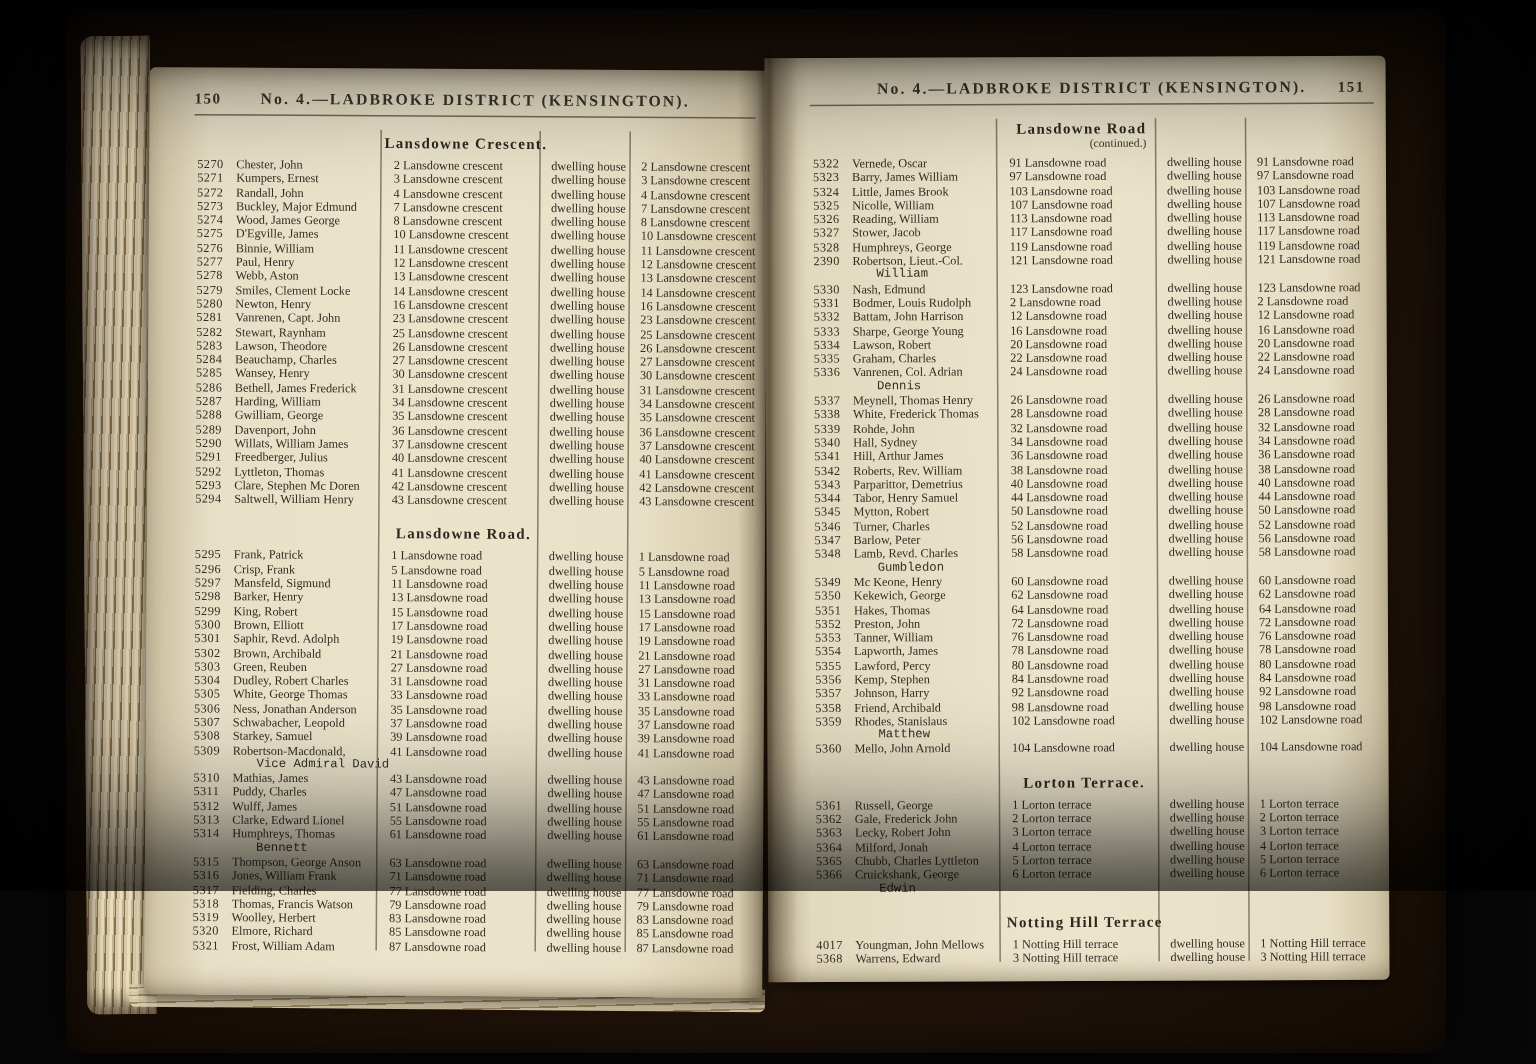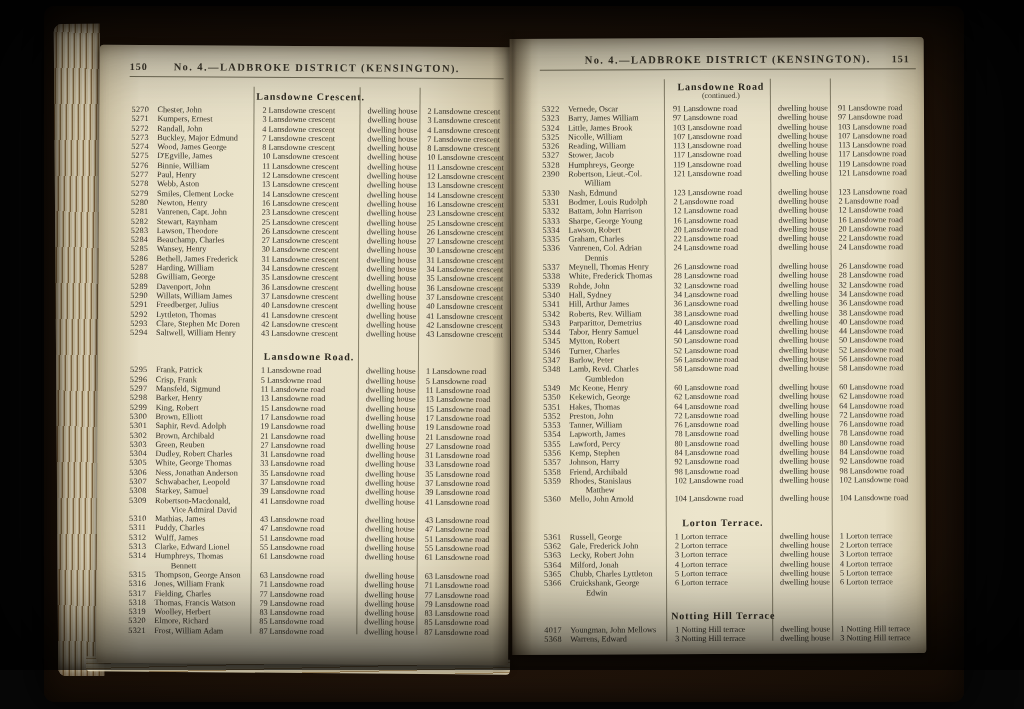--- a/index.html
+++ b/index.html
@@ -1,17 +1,17 @@
 <!DOCTYPE html>
 <html><head>
 <meta charset="utf-8">
 <style>
   html,body{margin:0;padding:0;width:1024px;height:709px;background:#070707;overflow:hidden;
     font-family:"Liberation Serif","DejaVu Serif",serif;}
-  .scene{position:relative;width:1024px;height:670px;background:#070707;}
+  .scene{position:relative;width:1024px;height:594px;background:#070707;}
   
   .book{position:absolute;left:44px;top:6px;width:920px;height:696px;border-radius:10px;
     background:radial-gradient(ellipse at 50% 45%, #2a1c10 0%, #22150b 55%, #150c05 100%);
     box-shadow:0 0 46px rgba(0,0,0,.95), inset 0 0 30px rgba(0,0,0,.6);}
   
   .edges-left{position:absolute;left:56px;top:24px;width:46px;height:652px;border-radius:8px 0 0 8px;
     transform:rotate(-.4deg);
     background:repeating-linear-gradient(92deg,#e7ddc3 0 2px,#c6b48d 2px 3px,#8d714a 3px 4px,#d8cba9 4px 6px);
     box-shadow:inset 0 6px 10px rgba(40,25,10,.5), inset 0 -8px 12px rgba(40,25,10,.6);}
   .edges-bottom{position:absolute;left:86px;top:658px;width:424px;height:15px;
@@ -39,29 +39,29 @@
   .pagenum{font-weight:bold;font-size:10px;width:30px;}
   .pagenum.right{text-align:center;}
   .head-rule{height:1px;background:#55503c;margin-top:4px;opacity:.8;}
   .table-area{position:relative;margin-top:6px;}
   .vrule{position:absolute;top:-2px;bottom:2px;width:1px;background:#5a543f;opacity:.7;}
   .vrule.v1{left:124px;} .vrule.v2{left:230px;} .vrule.v3{left:290px;}
   .section{margin-top:0;}
   .sec-title-row{position:relative;margin:11px 0 4px;line-height:11px;}
   .section:first-child .sec-title-row{margin-top:7px;}
   .sec-title-wrap{position:relative;left:181px;transform:translateX(-50%);display:inline-block;
-    white-space:nowrap;text-align:center;}
+    white-space:nowrap;text-align:right;}
   .sec-title-text{font-weight:bold;font-size:10px;letter-spacing:.9px;color:#2d2920;}
   .sec-subtitle{font-size:7.8px;line-height:8px;color:#3b362b;}
   .row{display:grid;grid-template-columns:26px 98px 106px 60px 84px;
     font-size:8.2px;line-height:9.3px;white-space:nowrap;}
   .row > div{overflow:visible;}
   .num{padding-left:2px;letter-spacing:.3px;}
   .name{padding-left:2px;}
-  .cont{padding-left:16px;}
+  .cont{padding-left:16px;font-family:Liberation Mono, monospace;}
   .addr{padding-left:9px;}
   .prop{padding-left:8px;}
   .qual{padding-left:8px;}
 </style>
 </head>
 <body>
 
 <div class="scene">
   <div class="book"></div>
   <div class="edges-left"></div>

